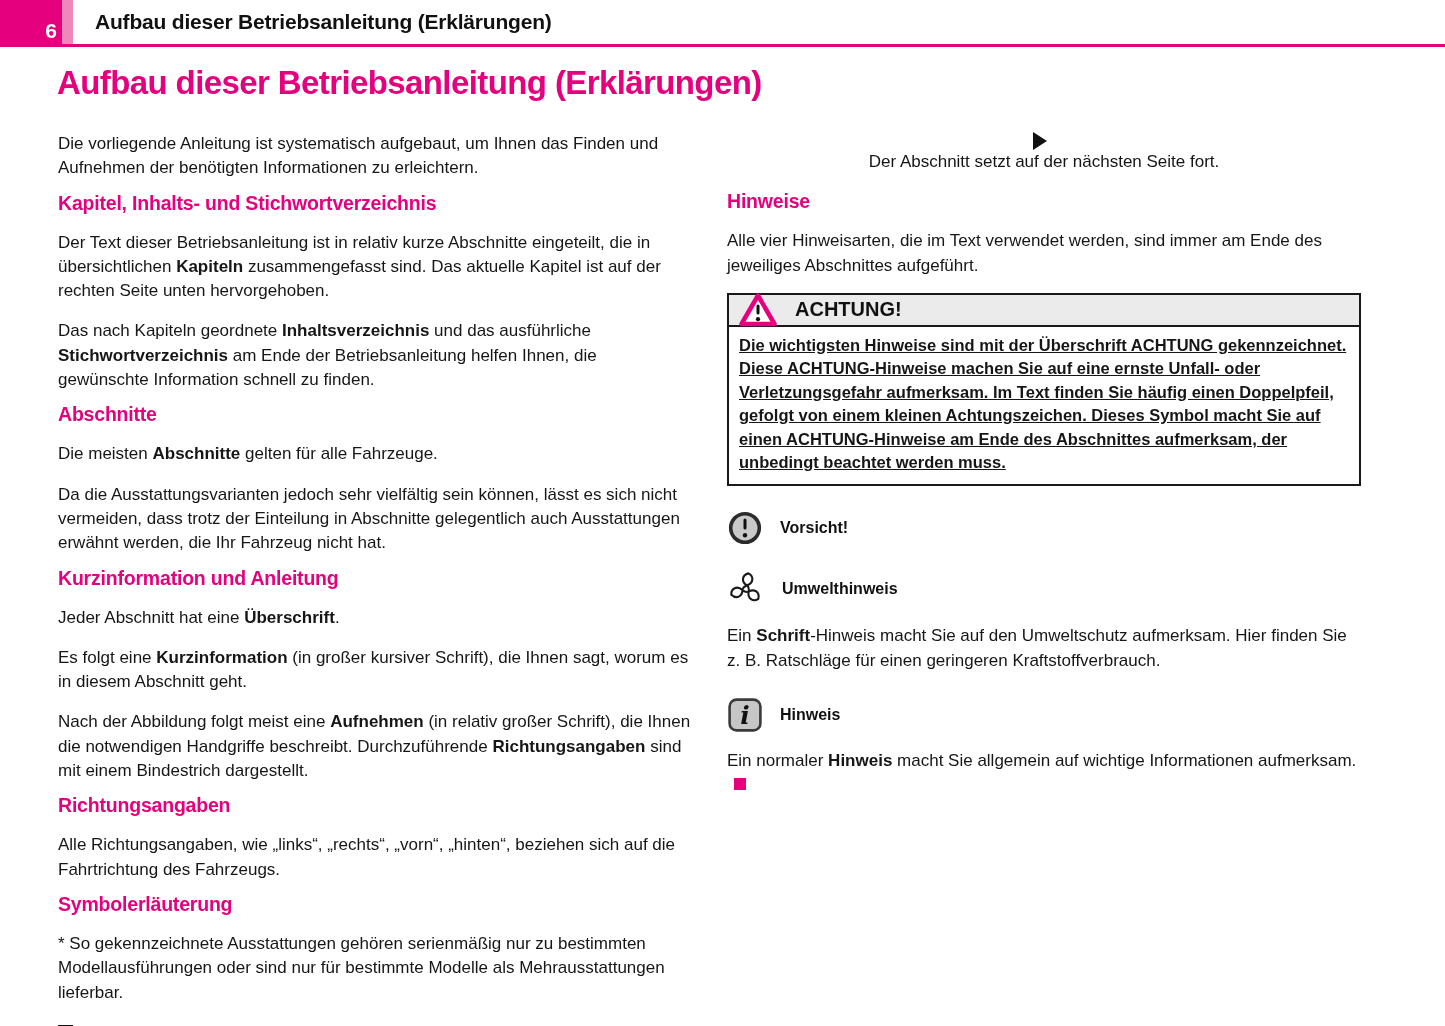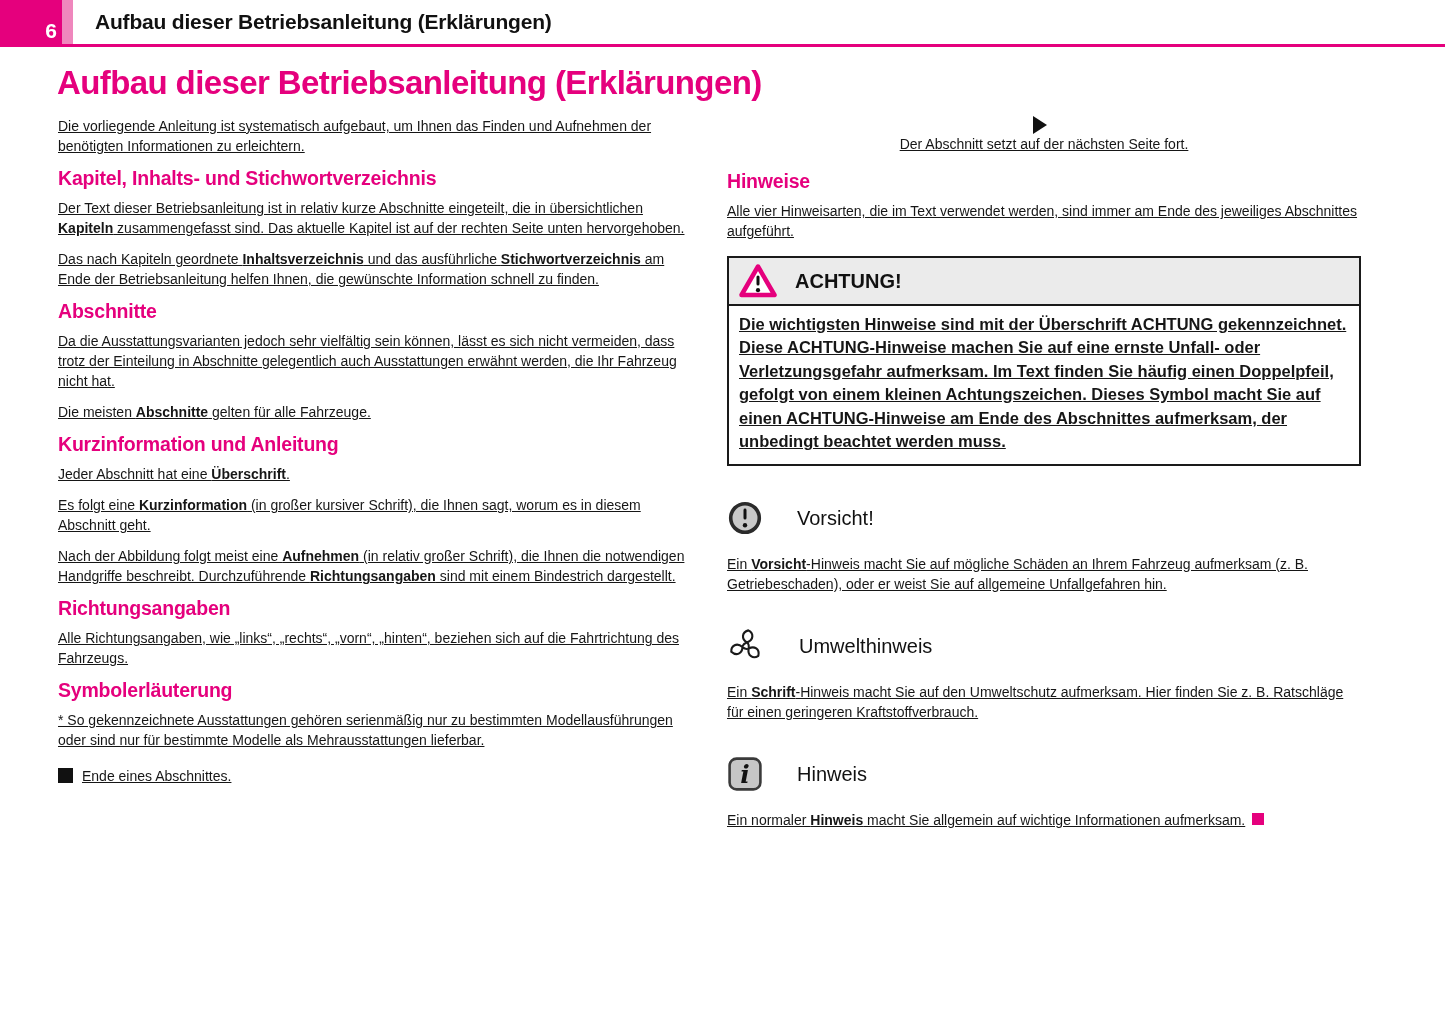--- a/index.html
+++ b/index.html
@@ -36,21 +36,21 @@
   .page-title{
     position:absolute;left:57px;top:64px;margin:0;
     font-size:33px;font-weight:bold;color:var(--accent);letter-spacing:-0.6px;
   }
 
   
   .col{position:absolute;top:116px;width:634px;}
   .col-left{left:58px;}
   .col-right{left:727px;}
 
-  .body{font-size:14px;line-height:1.43;margin:0 0 11px 0;text-decoration:underline;}
+  .body{font-size:17px;line-height:1.43;margin:16px 0 11px 0;}
   .body b{font-weight:bold;}
   .subhead{
     font-size:19.5px;font-weight:bold;color:var(--accent);
     margin:17px 0 8px 0;letter-spacing:-0.2px;
   }
   .subhead:first-child{margin-top:0;}
 
   
   .continue-line{display:flex;align-items:center;margin-bottom:16px;flex-direction:column;}
   .tri-right{
@@ -60,28 +60,28 @@
     margin-right:9px;
   }
   .sq-black{display:inline-block;width:15px;height:15px;background:#111;margin-right:9px;vertical-align:-2px;}
   .sq-pink{display:inline-block;width:12px;height:12px;background:var(--accent);margin-left:7px;}
   .end-line{margin-top:16px;}
 
   
   .warn-box{border:2px solid #1a1a1a;margin:15px 0 20px 0;background:#fff;}
   .warn-box-header{
     background:var(--graybg);border-bottom:2px solid #1a1a1a;
-    display:flex;align-items:center;gap:17px;padding:3px 9px;height:48px;
+    display:flex;align-items:center;gap:17px;padding:3px 9px;height:32px;
   }
   .warn-title{font-size:20px;font-weight:bold;color:#111;}
   .warn-body{padding:7px 10px 10px 10px;font-size:16.5px;line-height:1.42;font-weight:bold;text-decoration:underline;}
 
   
   .note-head{display:flex;align-items:center;gap:17px;margin:24px 0 7px 0;}
-  .note-title{margin:17px;font-size:20px;font-weight:normal;color:#111;}
+  .note-title{margin:0;font-size:16px;font-weight:bold;color:#111;}
   .icon-box{display:inline-flex;flex:0 0 auto;line-height:0;}
 </style>
 </head>
 <body>
 
 <div class="page">
 
   <div class="pagenum-box">
     <span class="pagenum">6</span>
   </div>
@@ -96,22 +96,22 @@
     <p class="body">Die vorliegende Anleitung ist systematisch aufgebaut, um Ihnen das Finden und Aufnehmen der benötigten Informationen zu erleichtern.</p>
 
     <section>
       <h3 class="subhead">Kapitel, Inhalts- und Stichwortverzeichnis</h3>
       <p class="body">Der Text dieser Betriebsanleitung ist in relativ kurze Abschnitte eingeteilt, die in übersichtlichen <b>Kapiteln</b> zusammengefasst sind. Das aktuelle Kapitel ist auf der rechten Seite unten hervorgehoben.</p>
       <p class="body">Das nach Kapiteln geordnete <b>Inhaltsverzeichnis</b> und das ausführliche <b>Stichwortverzeichnis</b> am Ende der Betriebsanleitung helfen Ihnen, die gewünschte Information schnell zu finden.</p>
     </section>
 
     <section>
       <h3 class="subhead">Abschnitte</h3>
+      <p class="body">Die meisten <b>Abschnitte</b> gelten für alle Fahrzeuge.</p>
       <p class="body">Da die Ausstattungsvarianten jedoch sehr vielfältig sein können, lässt es sich nicht vermeiden, dass trotz der Einteilung in Abschnitte gelegentlich auch Ausstattungen erwähnt werden, die Ihr Fahrzeug nicht hat.</p>
-      <p class="body">Die meisten <b>Abschnitte</b> gelten für alle Fahrzeuge.</p>
     </section>
 
     <section>
       <h3 class="subhead">Kurzinformation und Anleitung</h3>
       <p class="body">Jeder Abschnitt hat eine <b>Überschrift</b>.</p>
       <p class="body">Es folgt eine <b>Kurzinformation</b> (in großer kursiver Schrift), die Ihnen sagt, worum es in diesem Abschnitt geht.</p>
       <p class="body">Nach der Abbildung folgt meist eine <b>Aufnehmen</b> (in relativ großer Schrift), die Ihnen die notwendigen Handgriffe beschreibt. Durchzuführende <b>Richtungsangaben</b> sind mit einem Bindestrich dargestellt.</p>
     </section>
 
     <section>
@@ -159,21 +159,20 @@
     <div class="note-head">
       <span class="icon-box">
         <svg width="36" height="36" viewBox="0 0 36 36" aria-hidden="true">
           <circle cx="18" cy="18" r="14.3" fill="#c9c9c9" stroke="#2b2b2b" stroke-width="3.6"></circle>
           <rect x="16.5" y="8.6" width="3" height="11" rx="1.5" fill="#111"></rect>
           <circle cx="18" cy="25.3" r="2.2" fill="#111"></circle>
         </svg>
       </span>
       <h3 class="note-title">Vorsicht!</h3>
     </div>
-    <p class="body">Ein <b>Vorsicht</b>-Hinweis macht Sie auf mögliche Schäden an Ihrem Fahrzeug aufmerksam (z. B. Getriebeschaden), oder er weist Sie auf allgemeine Unfallgefahren hin.</p>
 
     <div class="note-head">
       <span class="icon-box">
         <svg width="38" height="38" viewBox="0 0 36 36" aria-hidden="true">
           <g fill="none" stroke="#1a1a1a" stroke-width="2" stroke-linejoin="round" stroke-linecap="round">
             <path id="env-leaf" d="M18.8 14.6 C 13.6 11.4, 13.8 5.2, 20.2 3.2 C 25.6 5.8, 25.4 12.4, 18.8 14.6 C 17.2 15.2, 15.6 16.2, 15 17.6"></path>
             <use href="#env-leaf" transform="rotate(120 18 18)"></use>
             <use href="#env-leaf" transform="rotate(240 18 18)"></use>
           </g>
         </svg>

